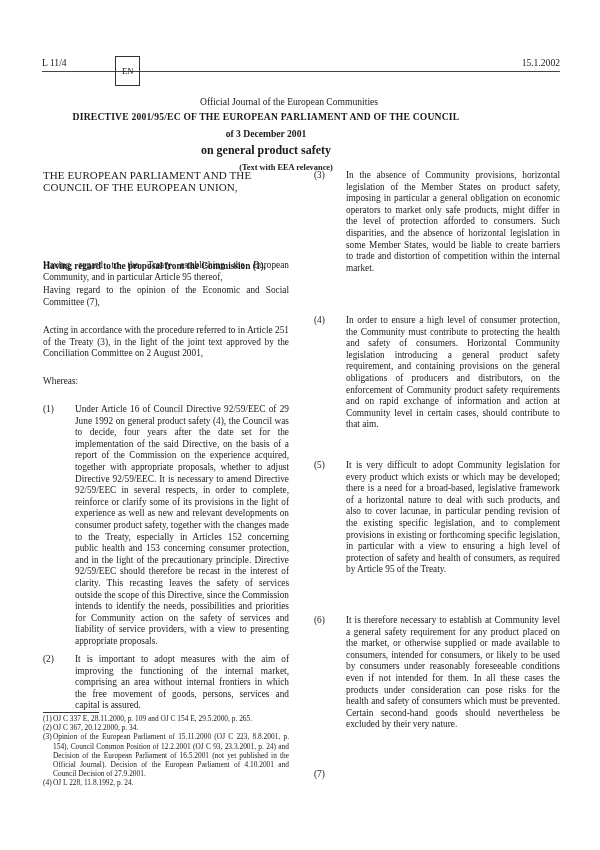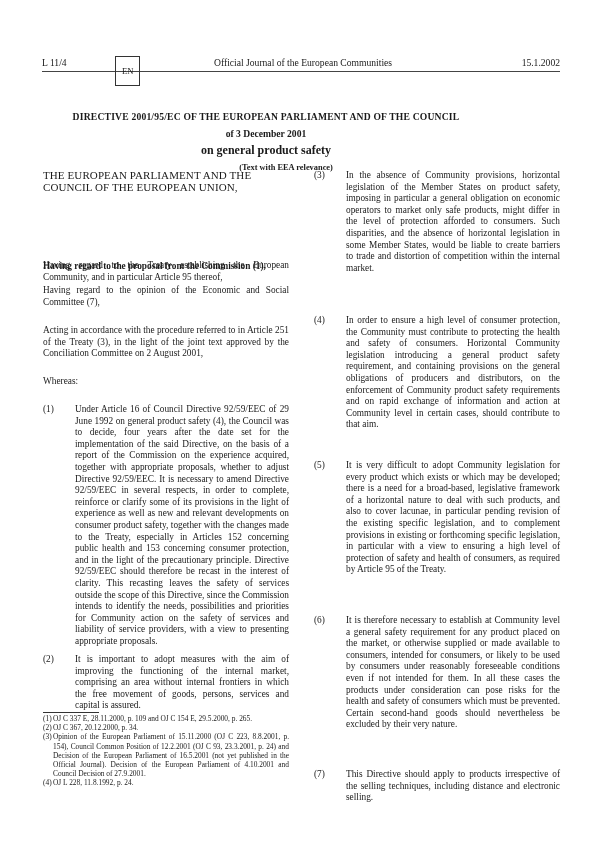--- a/index.html
+++ b/index.html
@@ -3,21 +3,21 @@
 <meta charset="utf-8">
 <style>
   html, body { margin:0; padding:0; background:#ffffff; }
   body { width:600px; height:850px; position:relative; overflow:hidden;
          font-family:"Liberation Serif","DejaVu Serif",serif; color:#1a1a1a; }
   .header { position:absolute; left:42px; top:55px; width:518px; height:16px;
             border-bottom:1px solid #444; font-size:9.6px; }
   .header span { position:absolute; top:2px; }
   .h-left { left:0; }
   .h-lang { left:73px; top:1px !important; border:1px solid #333; padding:9px 6px; font-size:8.5px; line-height:10px; }
-  .h-center { left:172px; }
+  .h-center { left:158px;margin-top:39px; }
   .h-right { right:0;text-align:center; }
   .title { position:absolute; left:0; width:532px; top:108px; text-align:center; font-weight:bold; }
   .title div { line-height:17px; }
   .t1 { font-size:9.6px; letter-spacing:0.2px; }
   .t2 { font-size:9.6px; }
   .t3 { font-size:12px; }
   .t4 { font-size:8.4px;padding-left:40px; }
   .col { position:absolute; font-size:9.3px; line-height:11.6px; text-align:justify; }
   .left { left:43px; width:246px; }
   .right { left:314px; width:246px; }
@@ -99,15 +99,14 @@
   <div class="recital" style="top:460px;">
     <span class="num">(5)</span>
     <div class="body">It is very difficult to adopt Community legislation for every product which exists or which may be developed; there is a need for a broad-based, legislative framework of a horizontal nature to deal with such products, and also to cover lacunae, in particular pending revision of the existing specific legislation, and to complement provisions in existing or forthcoming specific legislation, in particular with a view to ensuring a high level of protection of safety and health of consumers, as required by Article 95 of the Treaty.</div>
   </div>
   <div class="recital" style="top:615px;">
     <span class="num">(6)</span>
     <div class="body">It is therefore necessary to establish at Community level a general safety requirement for any product placed on the market, or otherwise supplied or made available to consumers, intended for consumers, or likely to be used by consumers under reasonably foreseeable conditions even if not intended for them. In all these cases the products under consideration can pose risks for the health and safety of consumers which must be prevented. Certain second-hand goods should nevertheless be excluded by their very nature.</div>
   </div>
   <div class="recital" style="top:769px;">
     <span class="num">(7)</span>
-    <div class="body">This Directive should apply to products irrespective of the selling techniques, including distance and electronic selling.</div>
   </div>
 </div>
 
 </body></html>

